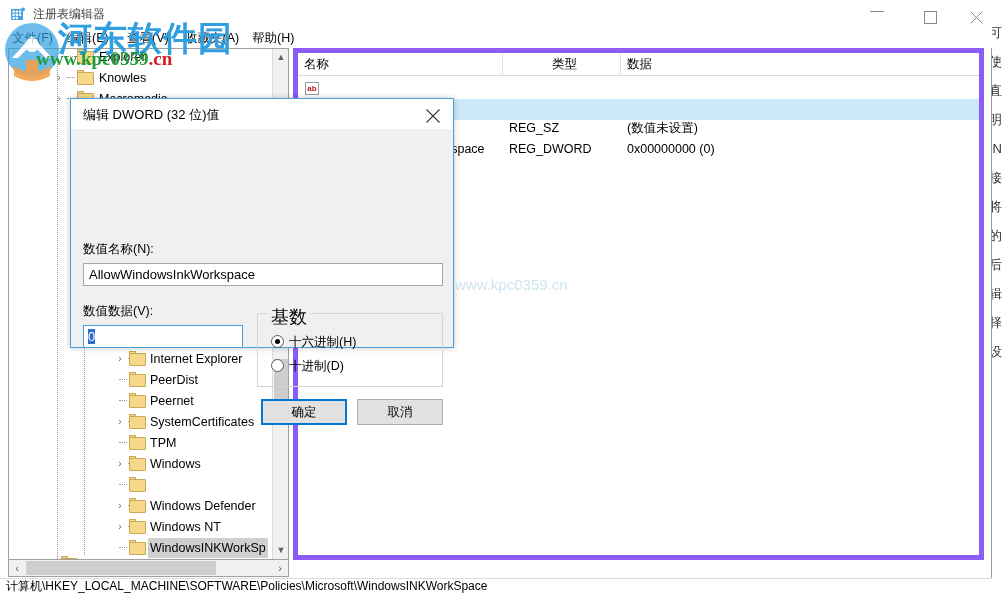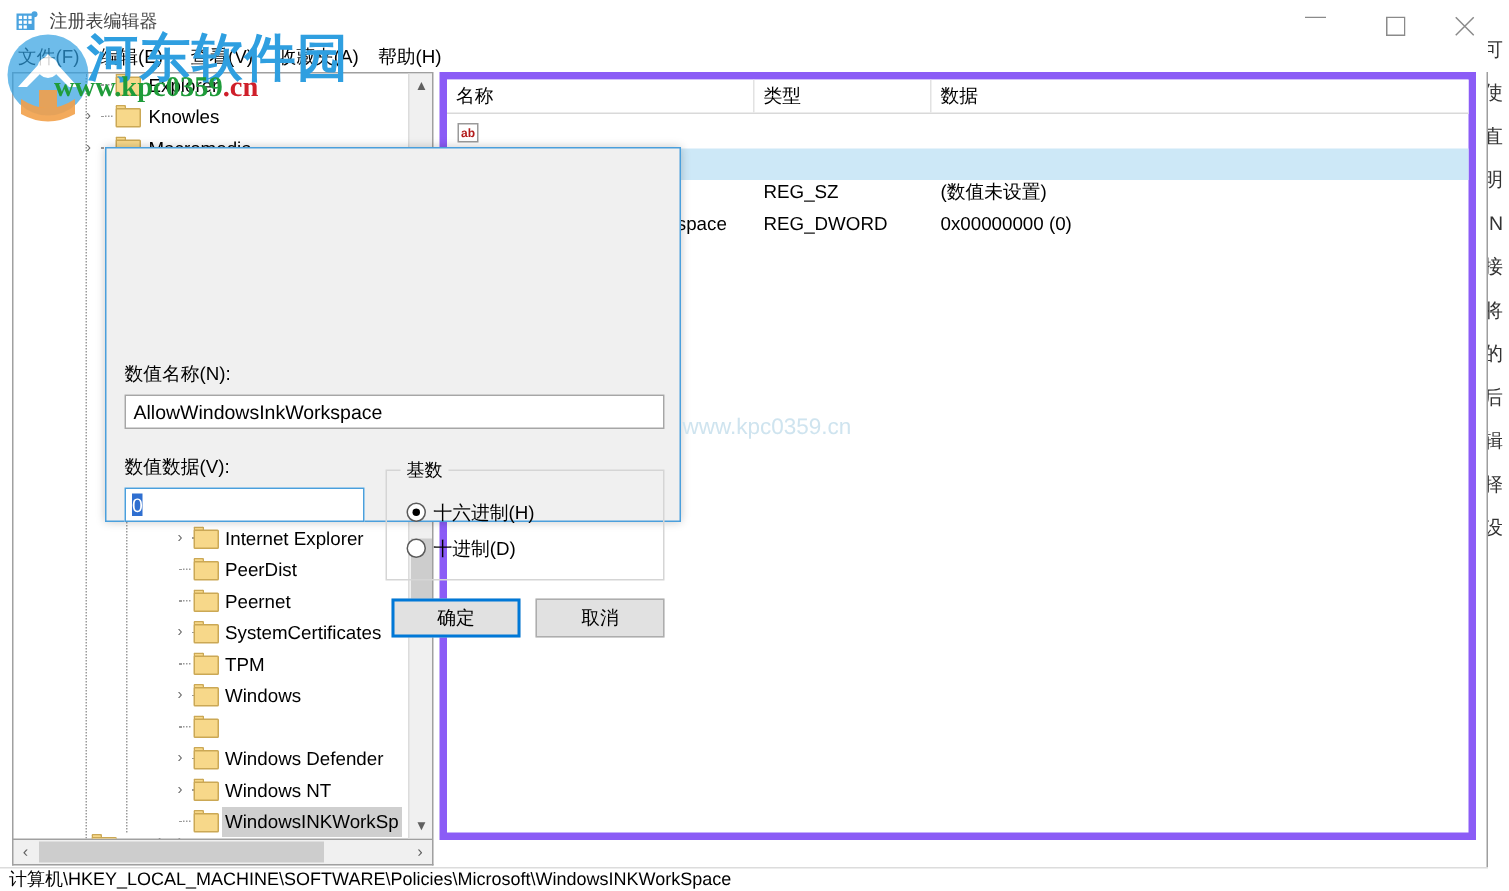--- a/index.html
+++ b/index.html
@@ -384,21 +384,21 @@
     left: 186px; top: 214px;
     width: 186px; height: 74px;
     border: 1px solid #d5d5d5;
     box-sizing: border-box;
   }
   #base-group-title {
     position: absolute;
     left: 196px; top: 206px;
     background: #f0f0f0;
     padding: 0 4px;
-    font-size: 12px;
+    font-size: 18px;
   }
   .radio-row {
     position: absolute;
     left: 200px;
     font-size: 12.5px;
     white-space: nowrap;
     height: 18px;
     line-height: 18px;
   }
   .radio-mark {
@@ -695,21 +695,21 @@
 
   <div id="tree-hscroll">
     <div class="sb-arrow" style="left:0px">‹</div>
     <div id="tree-hthumb"></div>
     <div class="sb-arrow" style="right:0px">›</div>
   </div>
 
   <div id="list-panel">
     <div id="list-header">
       <div class="col-head" style="left:0px;   width:205px;">名称</div>
-      <div class="col-head" style="left:205px; width:118px;">类型</div>
+      <div class="col-head" style="left:205px; width:118px;text-align:center;">类型</div>
       <div class="col-head" style="left:323px; width:366px; border-right:none;">数据</div>
     </div>
 
     <div class="list-row" style="top:25px">
       <span class="ab-icon">ab</span>
       <span class="cell" style="left:27px">(默认)</span>
       <span class="cell" style="left:211px">REG_SZ</span>
       <span class="cell" style="left:329px">(数值未设置)</span>
     </div>
 
@@ -717,20 +717,28 @@
       <span class="bin-icon">011</span>
       <span class="cell" style="left:27px">AllowWindowsInkWorkspace</span>
       <span class="cell" style="left:211px">REG_DWORD</span>
       <span class="cell" style="left:329px">0x00000000 (0)</span>
     </div>
   </div>
 
   <div id="statusbar">计算机\HKEY_LOCAL_MACHINE\SOFTWARE\Policies\Microsoft\WindowsINKWorkSpace</div>
 
   <div id="dialog">
+    <div id="dlg-titlebar">
+      <span id="dlg-title">编辑 DWORD (32 位)值</span>
+      <div id="dlg-close">
+        <svg width="14" height="14" viewBox="0 0 14 14">
+            <path d="M0.5 0.5 L13.5 13.5 M13.5 0.5 L0.5 13.5" stroke="#3a3a3a" stroke-width="1.1" fill="none"></path>
+          </svg>
+      </div>
+    </div>
 
     <span class="dlg-label" style="left:12px; top:142px;">数值名称(N):</span>
     <div id="name-input">
       <span>AllowWindowsInkWorkspace</span>
     </div>
 
     <span class="dlg-label" style="left:12px; top:204px;">数值数据(V):</span>
     <div id="data-input">
       <span class="selected-text">0</span>
     </div>

